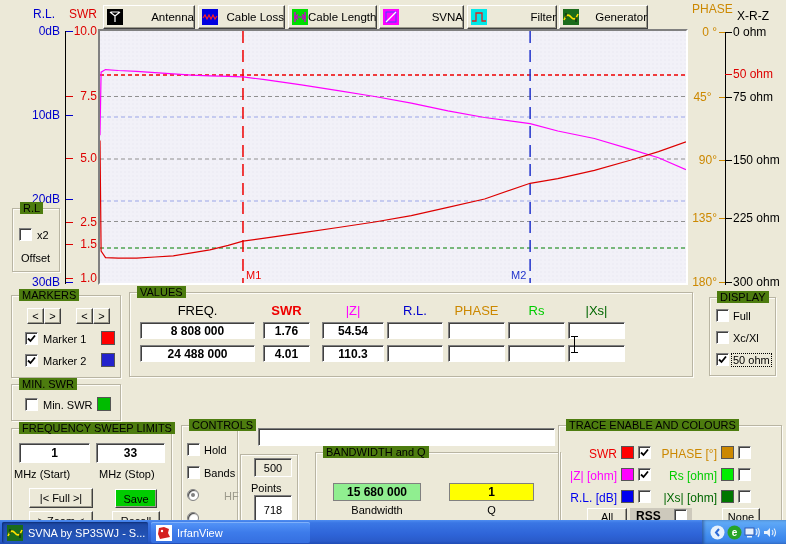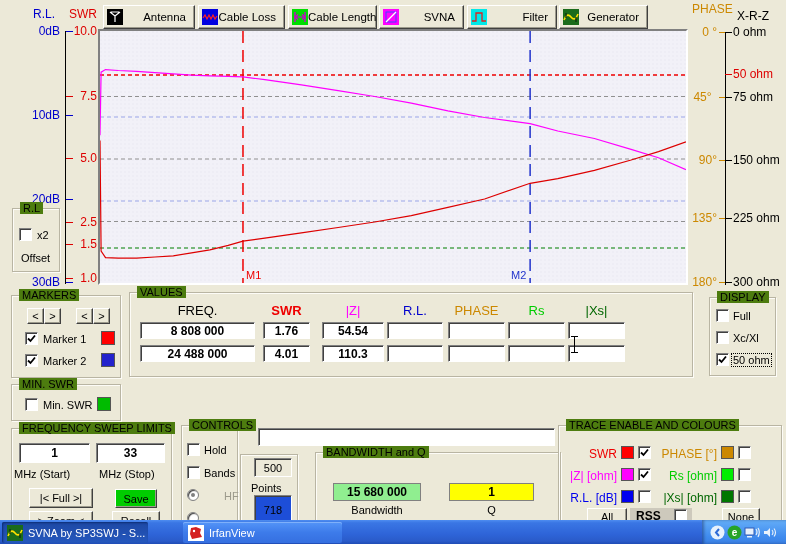--- a/index.html
+++ b/index.html
@@ -13,26 +13,26 @@
 .inp.bold{font-weight:bold;font-size:12px;}
 .cb{position:absolute;width:13px;height:13px;background:#fff;border:1px solid;border-color:#808080 #fff #fff #808080;box-shadow:inset 1px 1px 0 #404040;display:flex;align-items:center;justify-content:center;}
 .radio{position:absolute;width:12px;height:12px;border-radius:50%;background:#fff;border:1px solid #808080;box-shadow:inset 1px 1px 1px #404040;}
 .radio.sel::after{content:"";position:absolute;left:3px;top:3px;width:4px;height:4px;border-radius:50%;background:#808080;}
 .swatch{position:absolute;width:14px;height:14px;border:1px solid #555;}
 .lbl{position:absolute;white-space:nowrap;}
 .r{text-align:right;}
 .c{text-align:center;}
 .tbtn{position:absolute;top:5px;height:24px;background:#ECE9D8;border:1px solid;border-color:#FFFFFF #404040 #404040 #FFFFFF;box-shadow:inset -1px -1px 0 #9C9A8C;display:flex;align-items:center;}
 .tbtn .ticon{width:16px;height:16px;margin-left:3px;flex:none;}
-.tbtn .tlabel{flex:1;text-align:right;padding-right:8px;font-size:11.5px;white-space:nowrap;}
+.tbtn .tlabel{flex:1;text-align:right;padding-right:0;font-size:11.5px;white-space:nowrap;}
 #chart-frame{position:absolute;left:98px;top:29px;width:590px;height:256px;border:2px solid;border-color:#808080 #FFFFFF #FFFFFF #808080;background:#F2F1F8;}
 #taskbar{position:absolute;left:0;top:520px;width:786px;height:24px;background:linear-gradient(#4E8DF1 0%,#3A76E4 12%,#2E64D8 60%,#2A5BC9 88%,#1F4CB5 100%);z-index:20;}
 .task{position:absolute;top:2px;height:21px;border-radius:2px;display:flex;align-items:center;color:#fff;font-size:11px;overflow:hidden;}
 .task.active{background:linear-gradient(#1D48A4,#2558BE);box-shadow:inset 1px 1px 2px #0D2E74;}
-.task.idle{background:linear-gradient(#5495F8,#3D7BEA 50%,#356FE0);box-shadow:inset 0 1px 0 #7FB0FA;margin-left:32px;}
+.task.idle{background:linear-gradient(#5495F8,#3D7BEA 50%,#356FE0);box-shadow:inset 0 1px 0 #7FB0FA;}
 .task .ticn{width:16px;height:16px;margin:0 5px 0 5px;flex:none;}
 #tray{position:absolute;right:0;top:0px;width:84px;height:24px;background:linear-gradient(#64ADF8,#3F8BEE 70%,#3A80E4);box-shadow:inset 2px 0 3px rgba(0,0,40,.35);display:flex;align-items:center;gap:2px;padding-left:8px;}
 .focus-dotted{outline:1px dotted #000;}
 </style>
 </head>
 <body>
 
 <div class="lbl" style="left:33px;top:7px;color:#0000CC;font-size:12px;">R.L.</div>
 <div class="lbl" style="left:69px;top:7px;color:#DD0000;font-size:12px;">SWR</div>
 
@@ -265,21 +265,21 @@
 <div class="cb" style="left:187px;top:466px;"></div>
 <div class="lbl" style="left:204px;top:467px;">Bands</div>
 <div class="radio sel" style="left:187px;top:489px;"></div>
 <div class="lbl" style="left:224px;top:490px;color:#9C9A8C;">HF</div>
 <div class="radio" style="left:187px;top:512px;"></div>
 <div class="lbl" style="left:204px;top:544px;color:#9C9A8C;">VHF</div>
 
 <div class="group" style="left:240px;top:454px;width:58px;height:90px;"></div>
 <div class="inp" style="left:254px;top:458px;width:38px;height:19px;background:#ECE9D8;">500</div>
 <div class="lbl" style="left:251px;top:482px;">Points</div>
-<div class="inp" style="left:254px;top:495px;width:38px;height:29px;background:#1d4ed8;">718</div>
+<div class="inp" style="left:254px;top:495px;width:38px;height:29px;background:#ffffff;">718</div>
 
 <div class="inp" style="left:258px;top:428px;width:297px;height:18px;"></div>
 
 <div class="group" style="left:315px;top:452px;width:246px;height:92px;padding-left:14px;">
   <div class="gtitle">BANDWIDTH and Q</div>
   <div class="abs" style="left:17px;top:30px;width:88px;height:18px;background:#90EE90;border:1px solid #808080;font-weight:bold;font-size:12px;display:flex;align-items:center;justify-content:center;">15 680 000</div>
   <div class="lbl c" style="left:17px;top:51px;width:88px;">Bandwidth</div>
   <div class="abs" style="left:133px;top:30px;width:85px;height:18px;background:#FFFF00;border:1px solid #808080;font-weight:bold;font-size:12px;display:flex;align-items:center;justify-content:center;">1</div>
   <div class="lbl c" style="left:133px;top:51px;width:85px;">Q</div>
 </div>

